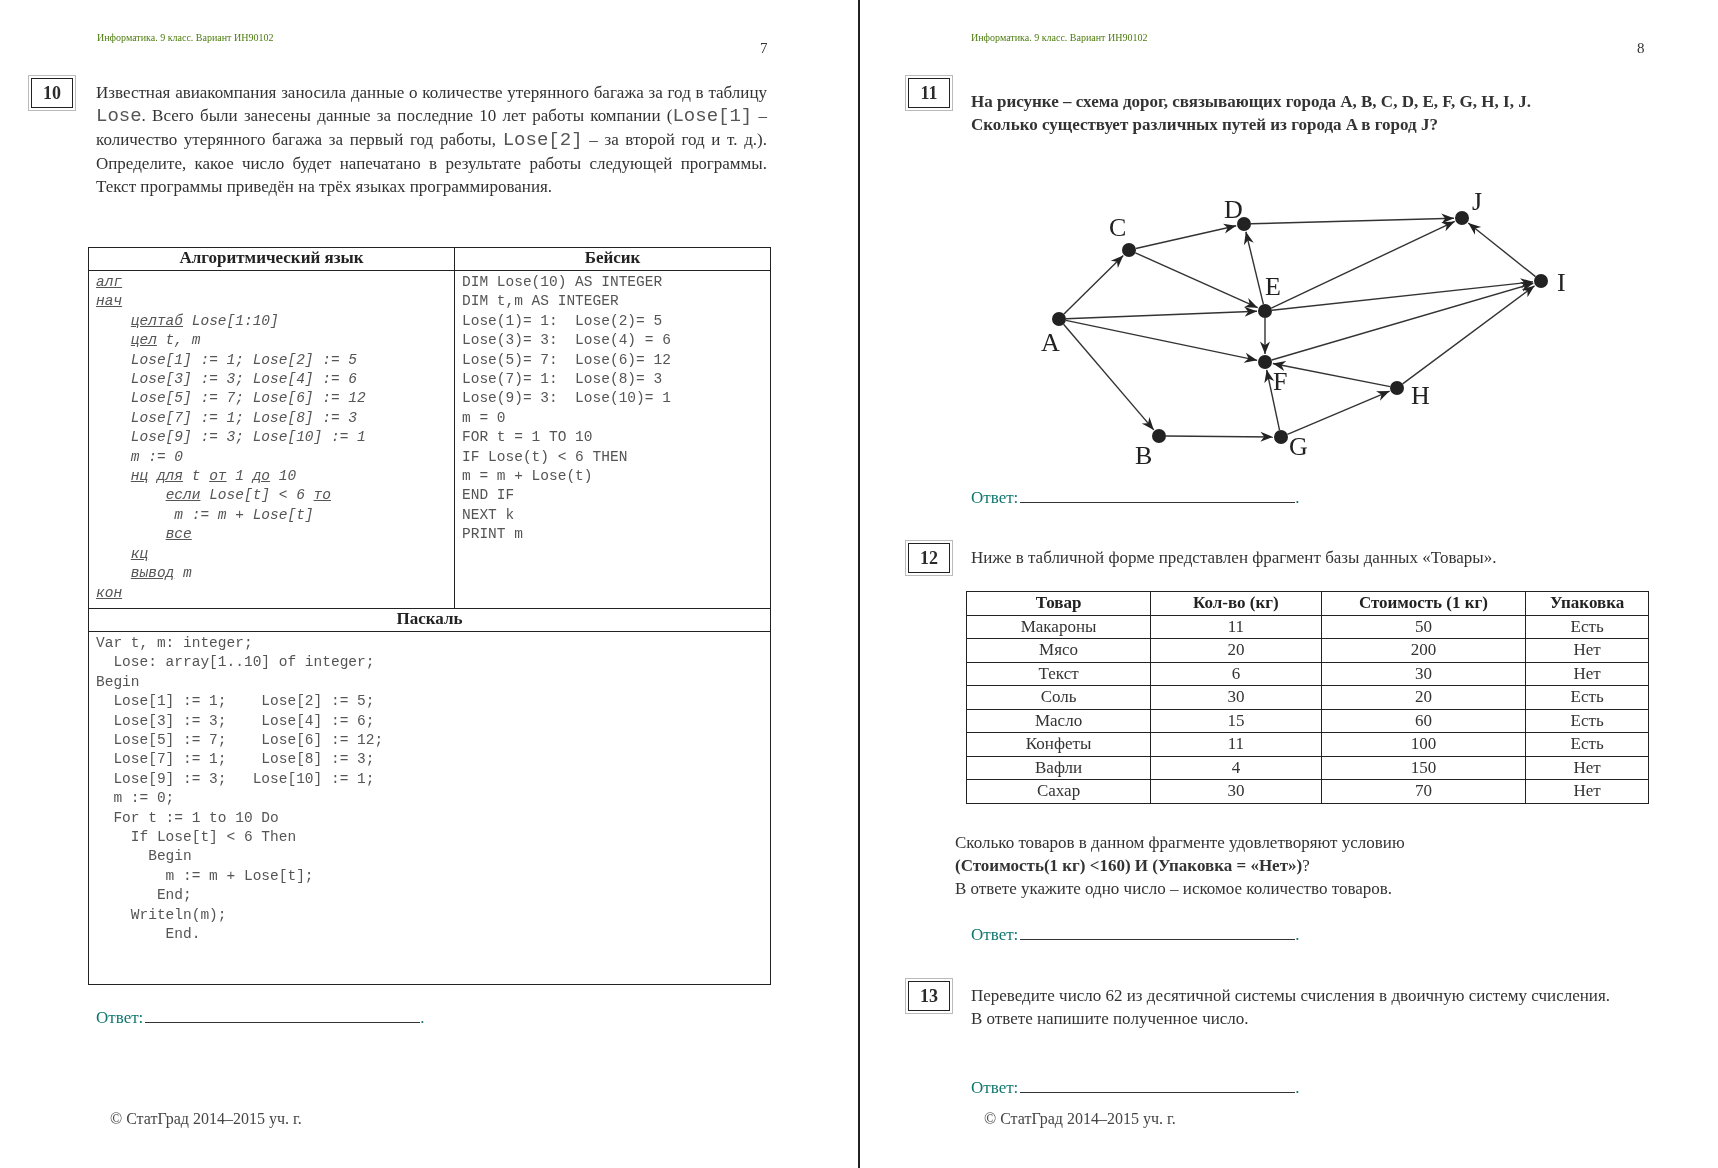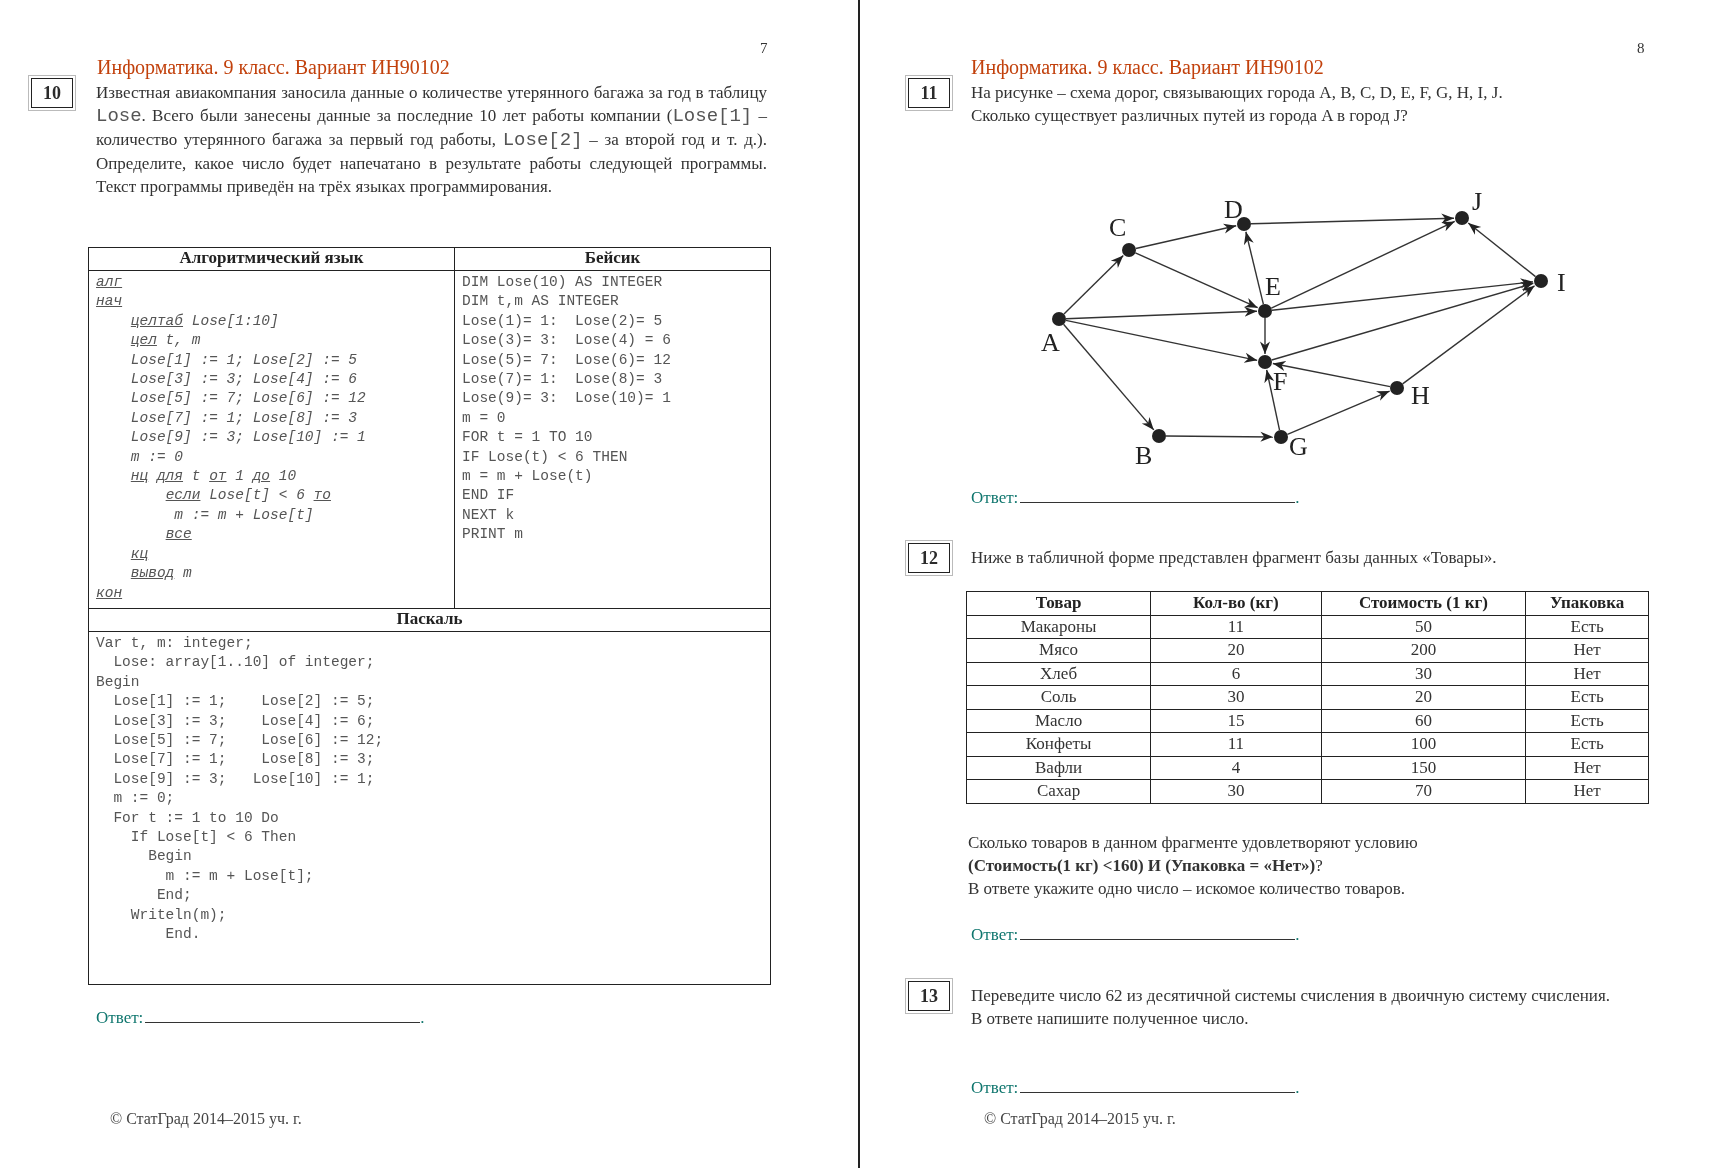--- a/index.html
+++ b/index.html
@@ -3,21 +3,21 @@
 <meta charset="utf-8">
 <style>
   html, body { margin:0; padding:0; background:#ffffff; }
   body { width:1718px; height:1168px; position:relative; overflow:hidden;
          font-family:"Liberation Serif", serif; color:#2a2a2a; }
   .page { position:absolute; top:0; height:1168px; }
   #page-left { left:0; width:858px; }
   #page-right { left:862px; width:856px; }
   .divider { position:absolute; left:858px; top:0; width:2px; height:1168px; background:#222; }
 
-  .header { position:absolute; top:56px; font-size:20px; color:#c2410c; }
+  .header { position:absolute; top:32px; font-size:10px; color:#4d7c0f; }
   .pagenum { position:absolute; top:40px; font-size:15px; color:#333; }
 
   .qnum { position:absolute; width:40px; height:28px; border:1.5px solid #222;
           box-shadow:0 0 0 2px #fff, 0 0 0 3px #bbb;
           font-weight:bold; font-size:18px; text-align:center; line-height:28px; }
 
   .para { position:absolute; font-size:17px; line-height:23px; text-align:justify; color:#333; }
   .mono { font-family:"Liberation Mono", monospace; font-size:19px; color:#555; }
 
   table.code { position:absolute; border-collapse:collapse; }
@@ -81,21 +81,21 @@
   <div class="footer" style="left:110px; top:1110px;">© СтатГрад 2014–2015 уч. г.</div>
 </div>
 
 <div class="divider"></div>
 
 <div class="page" id="page-right">
   <div class="header" style="left:109px;">Информатика. 9 класс. Вариант ИН90102</div>
   <div class="pagenum" style="left:775px;">8</div>
 
   <div class="qnum" style="left:46px; top:78px;">11</div>
-  <div class="para" style="left:109px; top:81px; width:672px;">
+  <div class="para" style="left:109px; top:90px; width:672px;font-weight:bold;">
     <div>На рисунке – схема дорог, связывающих города A, B, C, D, E, F, G, H, I, J.</div>
     <div>Сколько существует различных путей из города A в город J?</div>
   </div>
 
   <div class="answer" style="left:109px; top:488px;">
     <span>Ответ:</span><span class="line"></span>.
   </div>
 
   <div class="qnum" style="left:46px; top:543px;">12</div>
   <div class="para" style="left:109px; top:546px; width:672px;">Ниже в табличной форме представлен фрагмент базы данных «Товары».</div>
@@ -116,21 +116,21 @@
           <td>50</td>
           <td>Есть</td>
         </tr>
         <tr>
           <td>Мясо</td>
           <td>20</td>
           <td>200</td>
           <td>Нет</td>
         </tr>
         <tr>
-          <td>Хлеб</td>
+          <td>Текст</td>
           <td>6</td>
           <td>30</td>
           <td>Нет</td>
         </tr>
         <tr>
           <td>Соль</td>
           <td>30</td>
           <td>20</td>
           <td>Есть</td>
         </tr>
@@ -154,21 +154,21 @@
         </tr>
         <tr>
           <td>Сахар</td>
           <td>30</td>
           <td>70</td>
           <td>Нет</td>
         </tr>
       </tbody>
   </table>
 
-  <div class="para" style="left:106px; top:831px; width:672px;">
+  <div class="para" style="left:93px; top:831px; width:672px;">
     <div>Сколько товаров в данном фрагменте удовлетворяют условию</div>
     <div><b>(Стоимость(1 кг) &lt;160) И (Упаковка = «Нет»)</b><span>?</span></div>
     <div>В ответе укажите одно число – искомое количество товаров.</div>
   </div>
 
   <div class="answer" style="left:109px; top:925px;">
     <span>Ответ:</span><span class="line"></span>.
   </div>
 
   <div class="qnum" style="left:46px; top:981px;">13</div>

